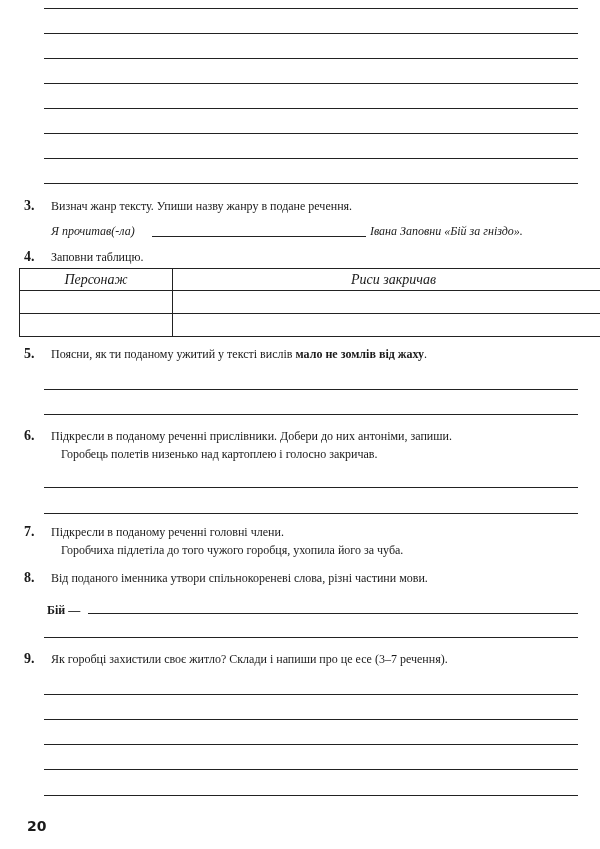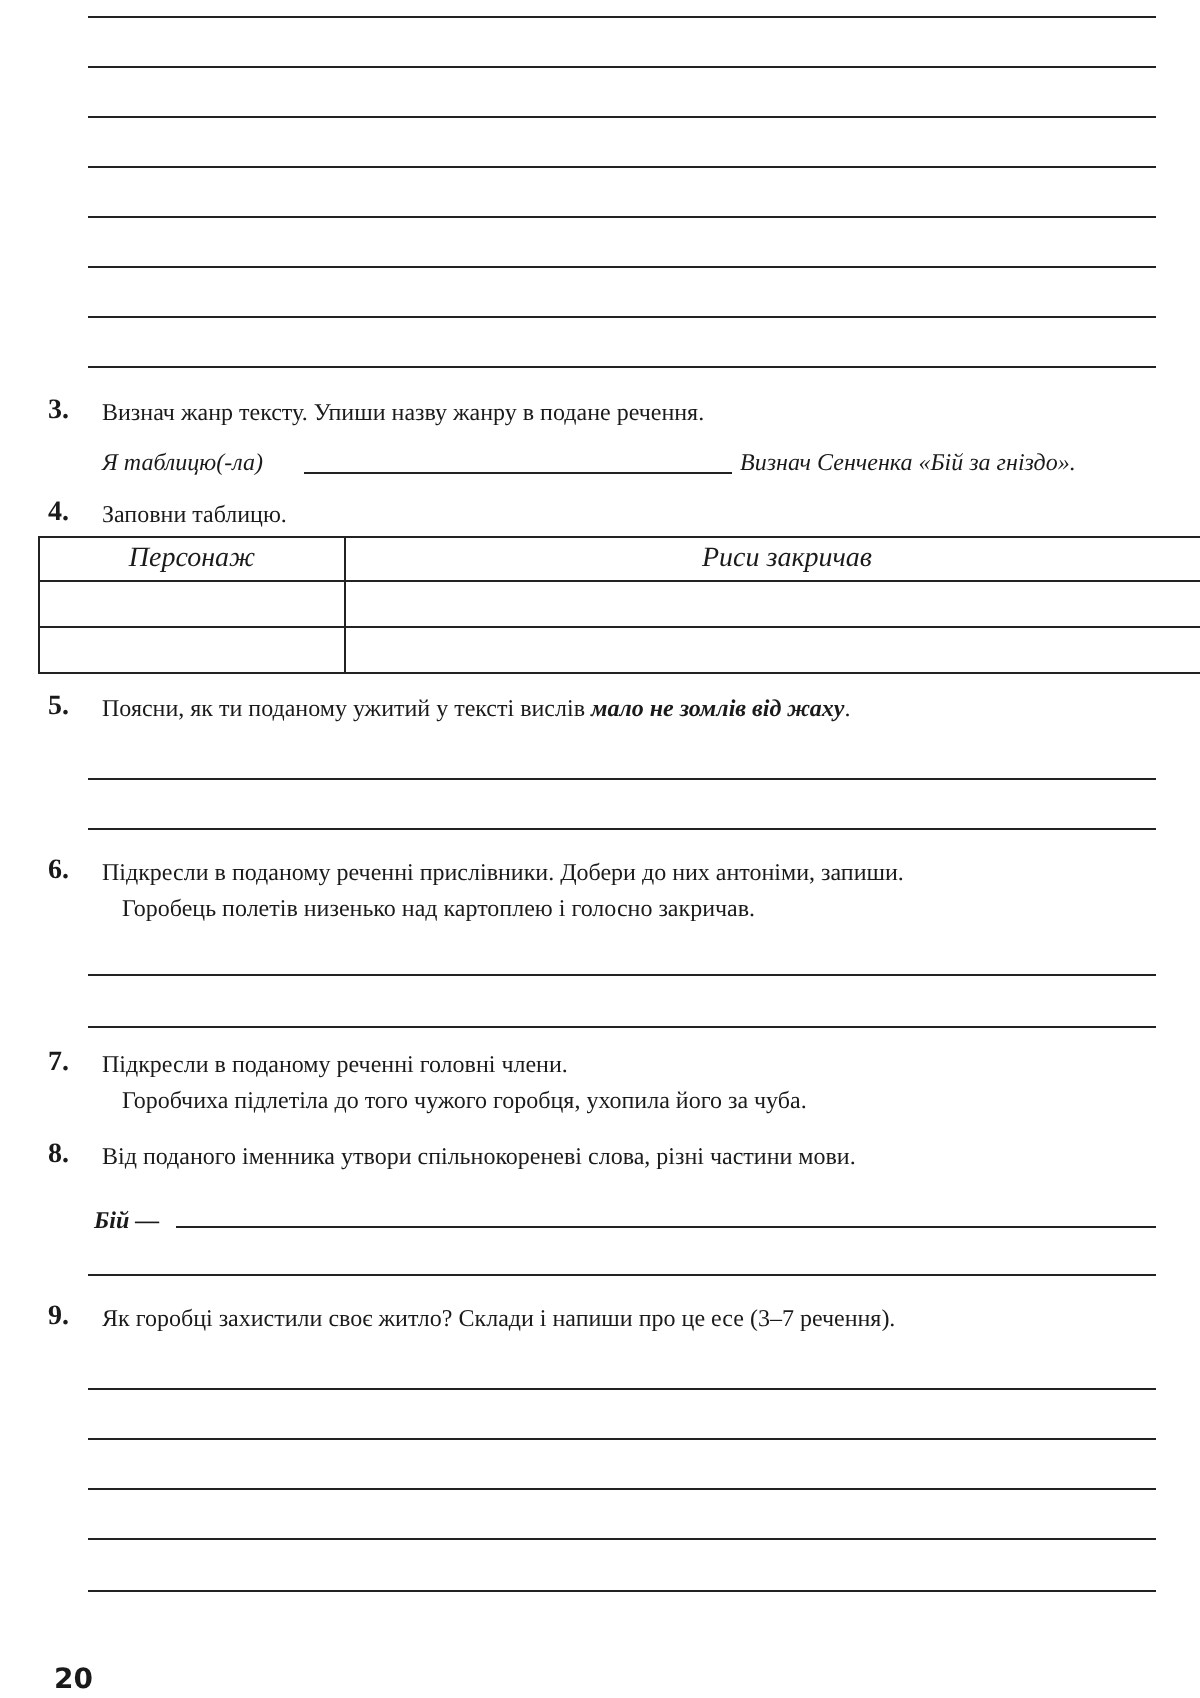--- a/index.html
+++ b/index.html
@@ -12,56 +12,56 @@
     position: absolute; height: 0; border-top: 1.4px solid #222;
   }
   .full { left: 44px; width: 534px; }
   .txt {
     position: absolute; font-size: 12px; white-space: nowrap; line-height: 16px;
   }
   .num {
     position: absolute; font-weight: bold; font-size: 14px; line-height: 16px; left: 24px;
   }
   .ital { font-style: italic; }
-  .bolditalic { font-style: italic; font-weight: bold; }
+  .bolditalic { font-weight: bold; }
   table.chars {
     position: absolute; left: 19px; top: 268px; width: 596px;
     border-collapse: collapse; border: 1.5px solid #222; padding-left: 36px;
   }
   table.chars td, table.chars th {
     border: 1.3px solid #222; padding: 0; font-weight: normal; font-style: italic;
     font-size: 14px; text-align: center;
   }
   table.chars th { height: 21px; }
   table.chars td { height: 22px; }
   .pagenum {
     position: absolute; left: 27px; top: 818px; font-family: "DejaVu Sans", sans-serif;
-    font-size: 14px; font-weight: bold; margin-top: 14px;
+    font-size: 14px; font-weight: bold;
   }
 </style>
 </head>
 <body>
 
 <div>
   <div class="line full" style="top:8px"></div>
   <div class="line full" style="top:33px"></div>
   <div class="line full" style="top:58px"></div>
   <div class="line full" style="top:83px"></div>
   <div class="line full" style="top:108px"></div>
   <div class="line full" style="top:133px"></div>
   <div class="line full" style="top:158px"></div>
   <div class="line full" style="top:183px"></div>
 </div>
 
 <div>
   <span class="num" style="top:198px">3.</span>
   <span class="txt" style="left:51px;top:198px">Визнач жанр тексту. Упиши назву жанру в подане речення.</span>
-  <span class="txt ital" style="left:51px;top:223px">Я таблицю(-ла)</span>
+  <span class="txt ital" style="left:51px;top:223px">Я прочитав(-ла)</span>
   <div class="line" style="left:152px;width:214px;top:236px"></div>
-  <span class="txt ital" style="left:370px;top:223px">Визнач Сенченка «Бій за гніздо».</span>
+  <span class="txt ital" style="left:370px;top:223px">Івана Заповни «Бій за гніздо».</span>
 </div>
 
 <div>
   <span class="num" style="top:249px">4.</span>
   <span class="txt" style="left:51px;top:249px">Заповни таблицю.</span>
   <table class="chars">
     <tbody>
         <tr>
       <th style="width:152px">Персонаж</th>
       <th>Риси закричав</th>

